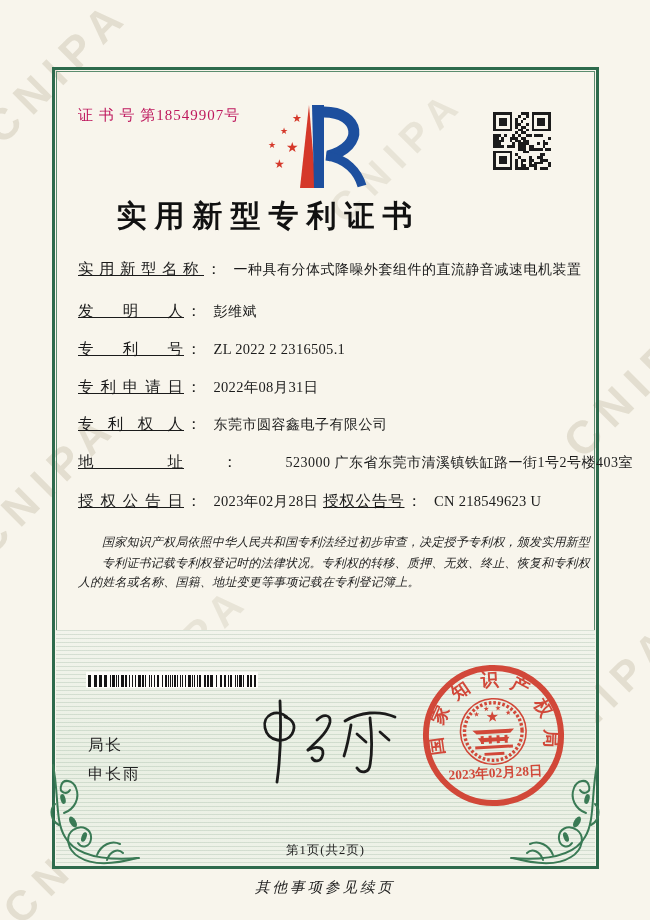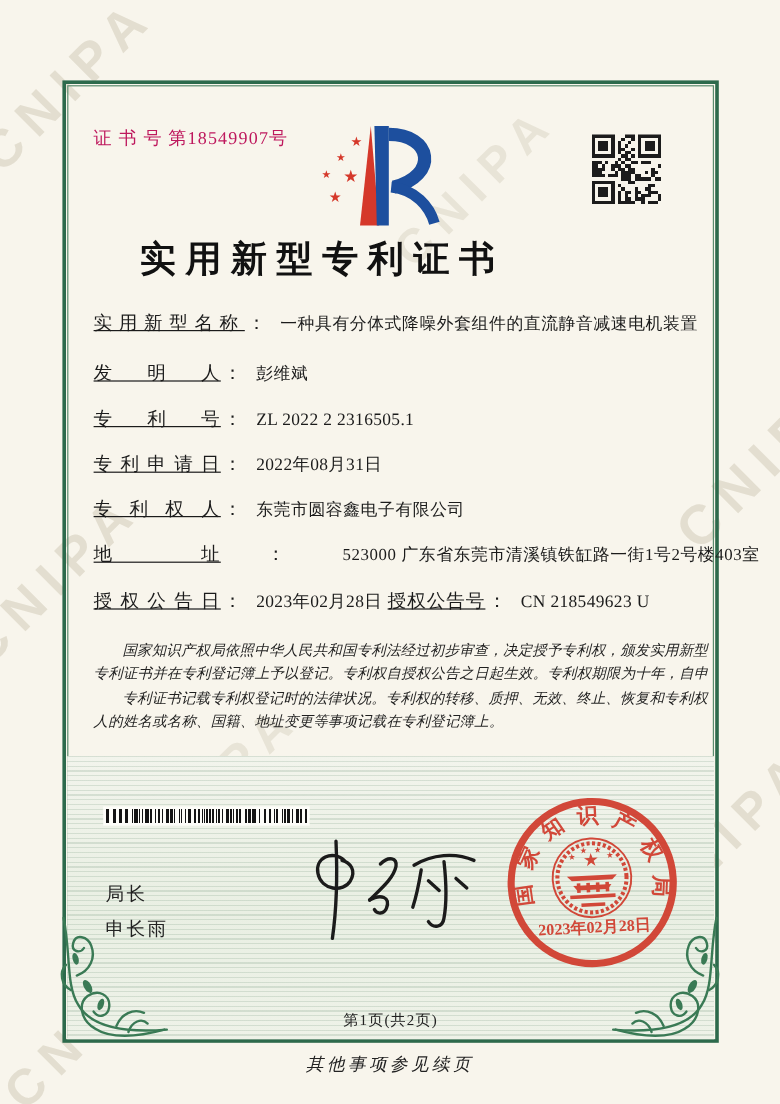--- a/index.html
+++ b/index.html
@@ -277,21 +277,20 @@
       <span class="val num">2023年02月28日</span>
       <span class="pair2">
         <span class="lab">授权公告号</span>
           <span class="colon">：</span>
         <span class="val num">CN 218549623 U</span>
       </span>
     </div>
 
     <div class="paras">
       <span class="ln ind">国家知识产权局依照中华人民共和国专利法经过初步审查，决定授予专利权，颁发实用新型</span>
-      <span class="ln">专利证书并在专利登记簿上予以登记。专利权自授权公告之日起生效。专利权期限为十年，自申</span>
       <span class="ln ind p2">专利证书记载专利权登记时的法律状况。专利权的转移、质押、无效、终止、恢复和专利权</span>
       <span class="ln">人的姓名或名称、国籍、地址变更等事项记载在专利登记簿上。</span>
     </div>
 
     <div class="barcode">
       <svg id="bc" width="168" height="12" viewBox="0 0 168 12" shape-rendering="crispEdges">
           <rect x="0" y="0" width="3" height="12" fill="#141414"></rect>
           <rect x="6" y="0" width="3" height="12" fill="#141414"></rect>
           <rect x="11" y="0" width="3" height="12" fill="#141414"></rect>
           <rect x="16" y="0" width="3" height="12" fill="#141414"></rect>

